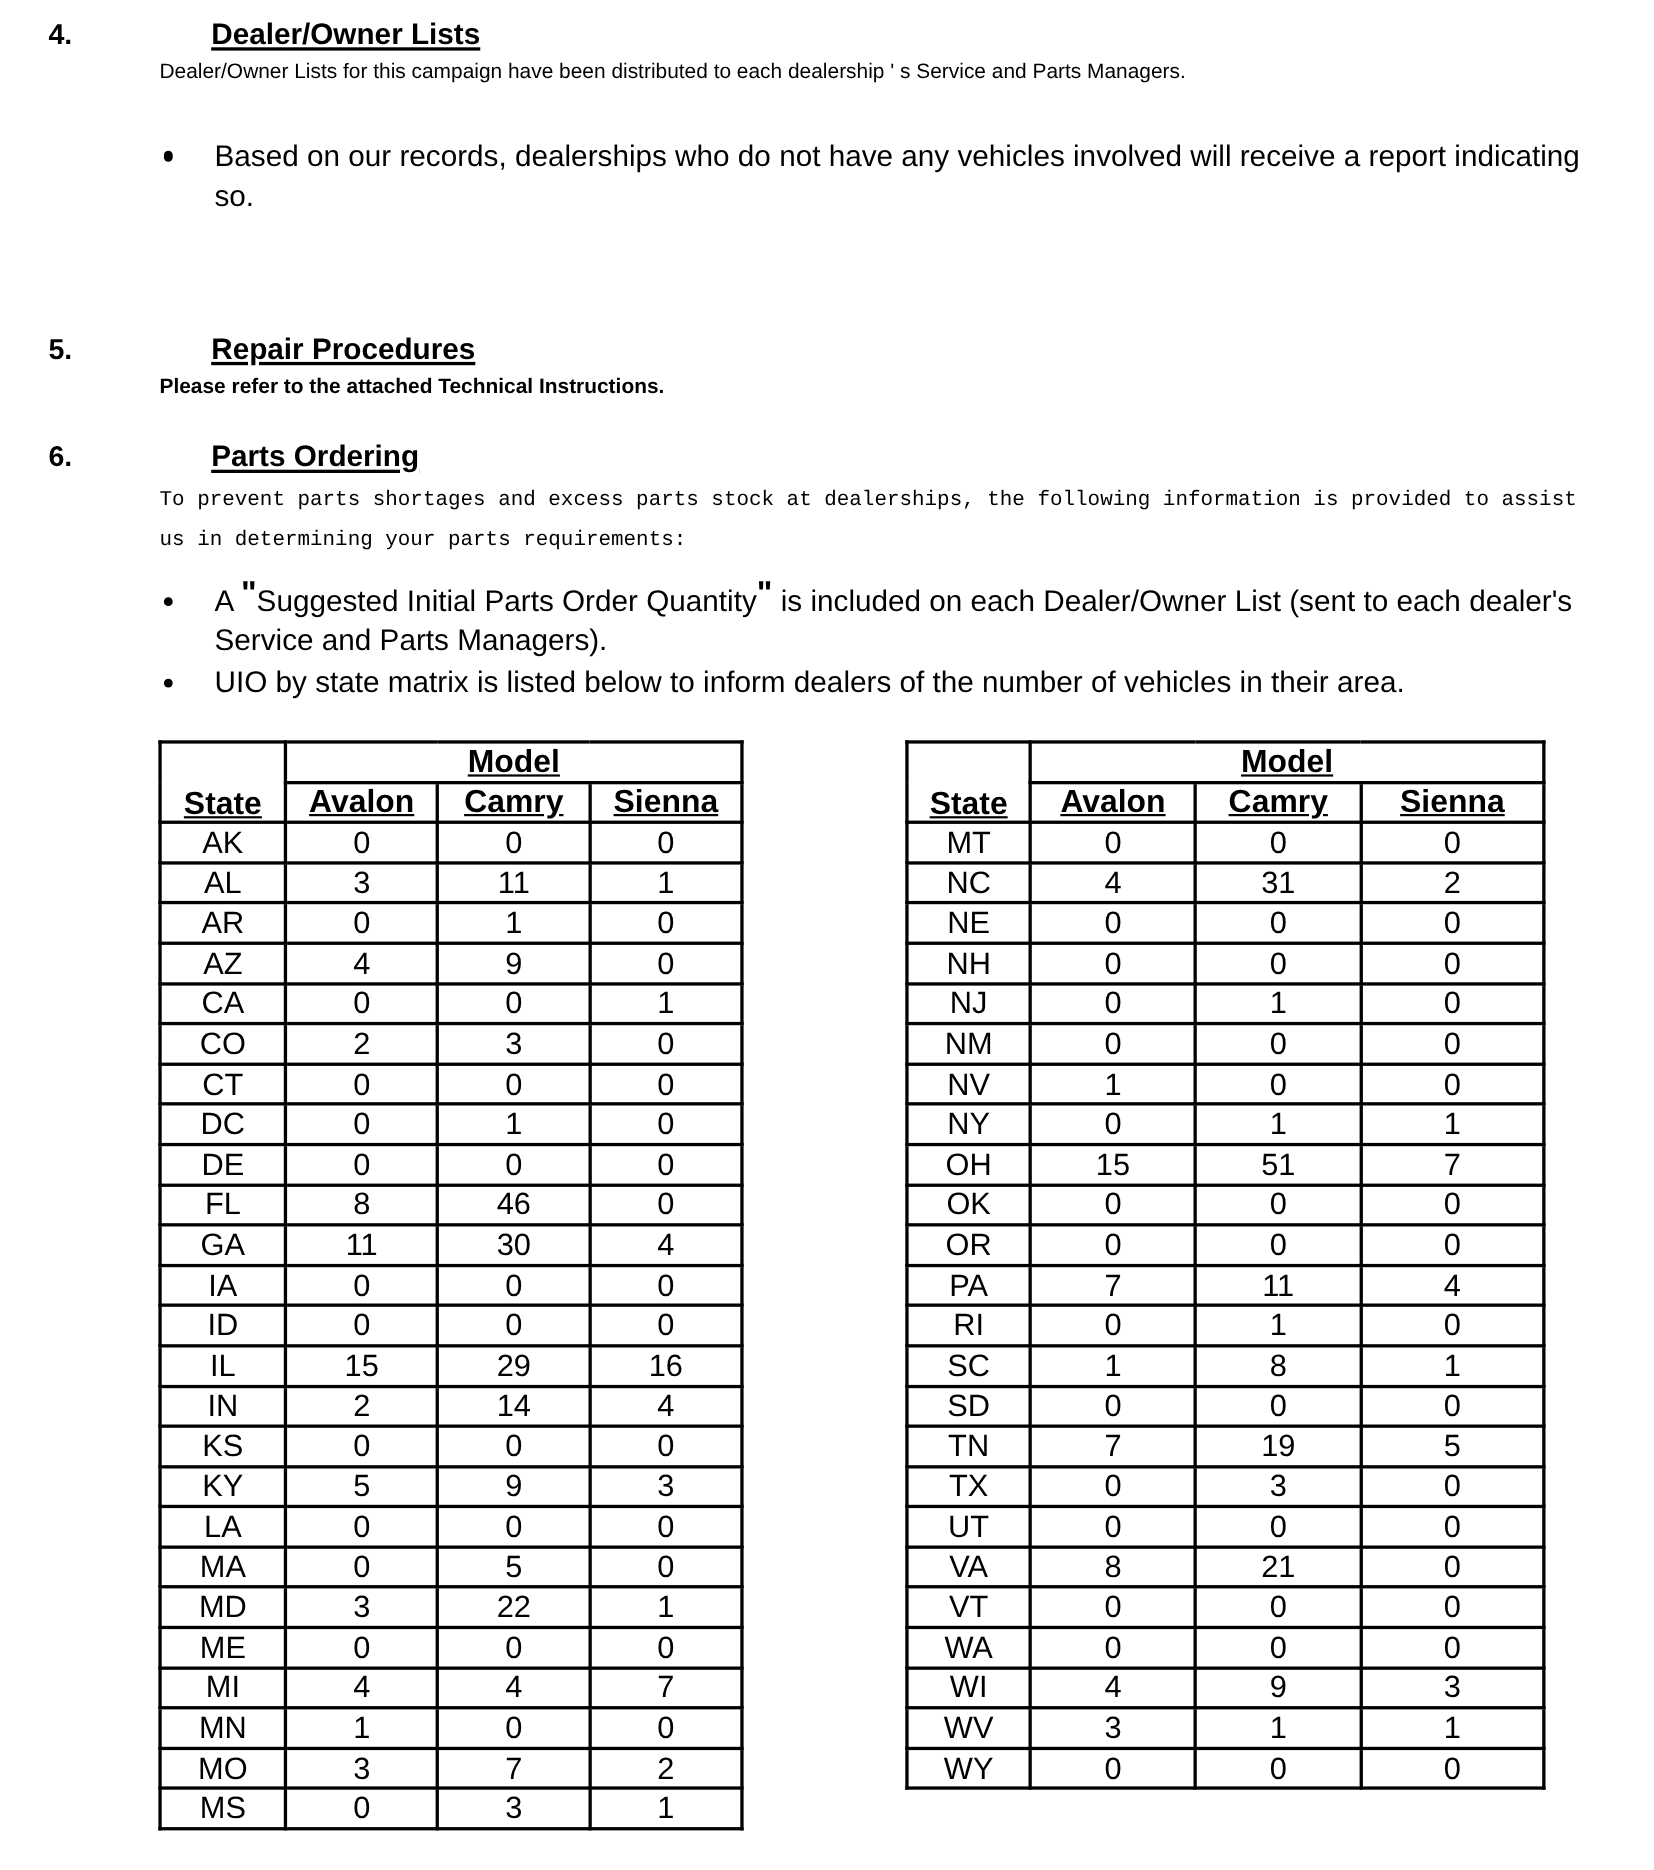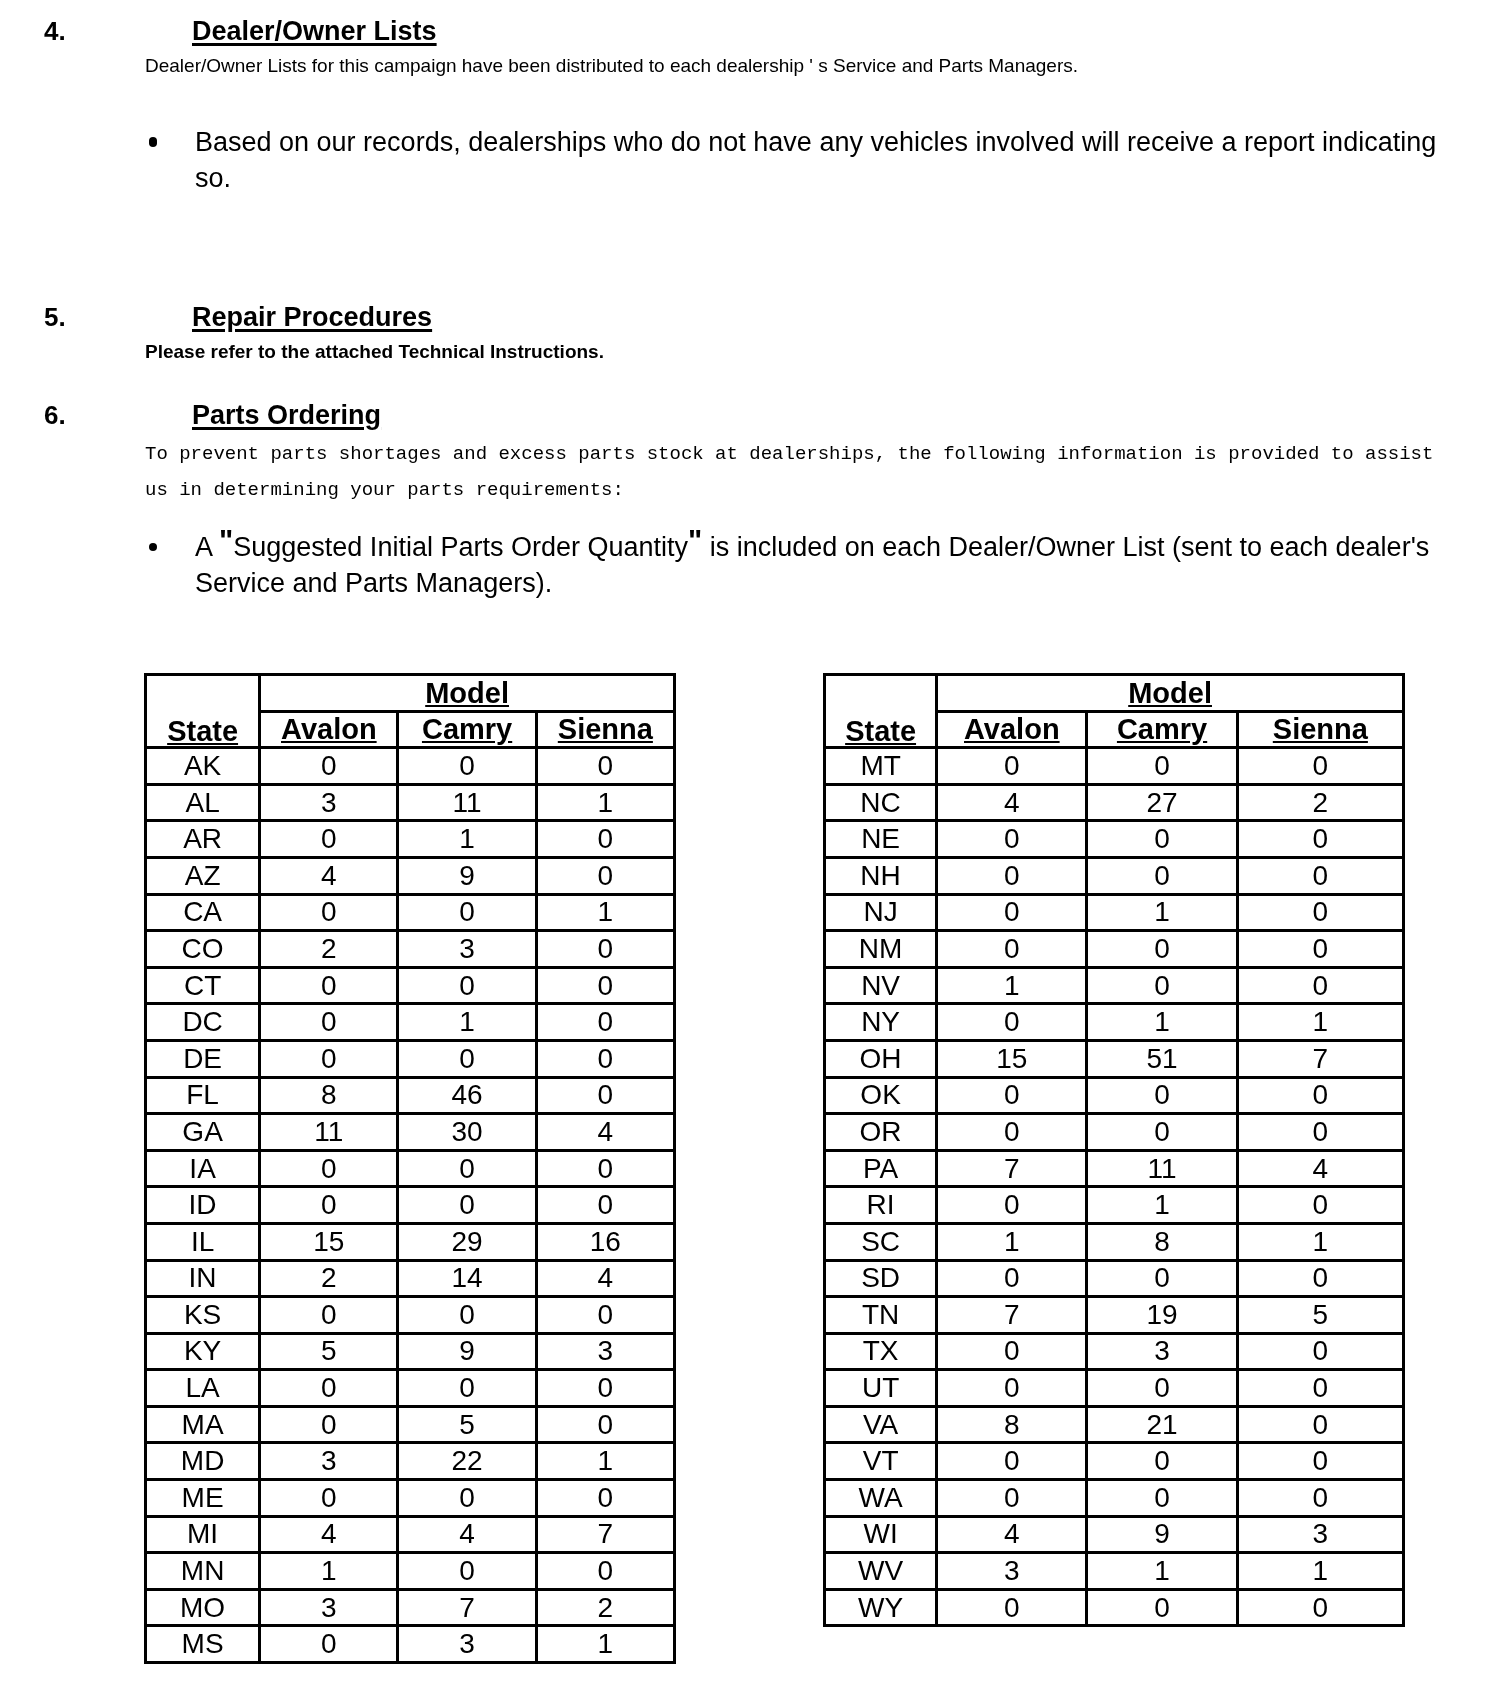--- a/index.html
+++ b/index.html
@@ -56,20 +56,21 @@
   <span class="heading" style="top:2px;">Repair Procedures</span>
   <div class="para" style="top:34px;font-weight:bold;">Please refer to the attached Technical Instructions.</div>
 </div>
 
 <div class="section" style="top:398px;">
   <span class="num" style="top:2px;">6.</span>
   <span class="heading" style="top:2px;">Parts Ordering</span>
   <div class="para" style="top:38px;font-family:Liberation Mono, monospace;">To prevent parts shortages and excess parts stock at dealerships, the following information is provided to assist us in determining your parts requirements:</div>
   <ul class="bullet-list" style="top:130px;">
     <li><span class="dot"></span><span>A </span><span class="q">"</span><span>Suggested Initial Parts Order Quantity</span><span class="q">"</span><span> is included on each Dealer/Owner List (sent to each dealer's Service and Parts Managers).</span></li>
+    <li><span class="dot"></span><span>UIO by state matrix is listed below to inform dealers of the number of vehicles in their area.</span></li>
   </ul>
 </div>
 
 <table class="uio" id="tbl-left">
   <colgroup>
       <col class="c0">
       <col class="c1">
       <col class="c2">
       <col class="c3">
     </colgroup>
@@ -259,21 +260,21 @@
   <tbody>
       <tr>
         <td>MT</td>
         <td>0</td>
         <td>0</td>
         <td>0</td>
       </tr>
       <tr>
         <td>NC</td>
         <td>4</td>
-        <td>27</td>
+        <td>31</td>
         <td>2</td>
       </tr>
       <tr>
         <td>NE</td>
         <td>0</td>
         <td>0</td>
         <td>0</td>
       </tr>
       <tr>
         <td>NH</td>

